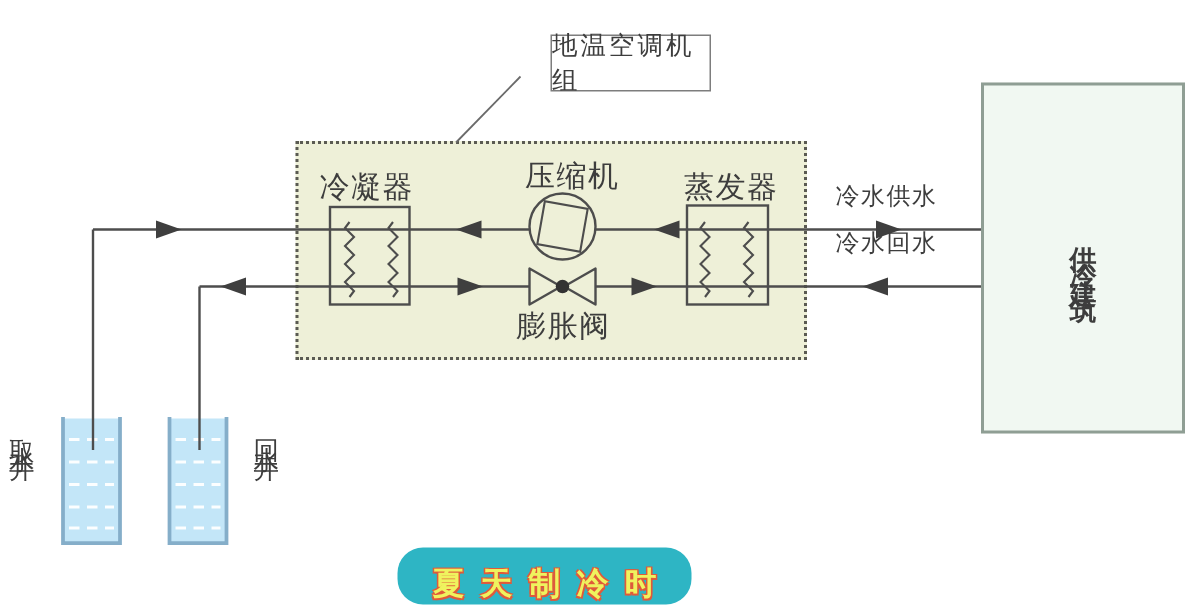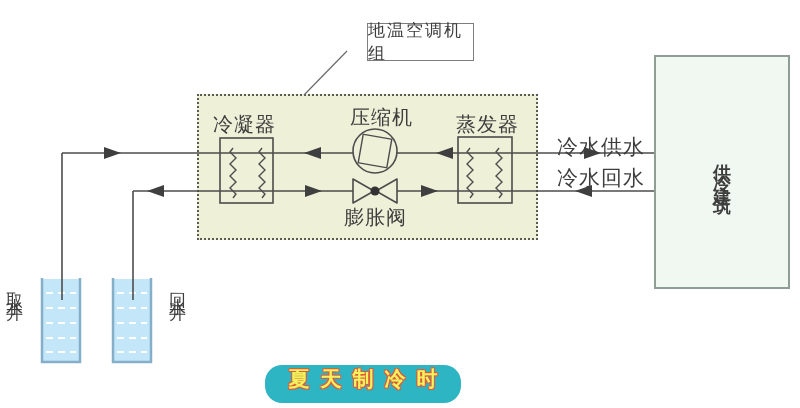--- a/index.html
+++ b/index.html
@@ -39,30 +39,30 @@
   .unit-label-box{
     position:absolute;left:347px;top:23px;width:107px;height:38px;
     background:#fff;border:1px solid #7d7d7d;box-sizing:border-box;
     display:flex;align-items:center;justify-content:center;
     font-size:17px;color:var(--text);letter-spacing:2px;margin-left:20px;
   }
 
   .svg-layer{position:absolute;left:0;top:0;width:800px;height:408px;}
 
   .lbl{position:absolute;font-size:20px;color:var(--text);letter-spacing:1px;white-space:nowrap;}
-  .lbl.small{font-size:21px;margin-top:12px;}
+  .lbl.small{font-size:16px;}
   .vlbl{
     position:absolute;writing-mode:vertical-rl;font-size:17px;color:var(--text);
     letter-spacing:6px;white-space:nowrap;
   }
 
   
   .caption-pill{
     position:absolute;left:265px;top:365px;width:196px;height:38px;border-radius:17px;
-    background:var(--caption-bg);display:flex;align-items:flex-start;justify-content:center;
+    background:var(--caption-bg);display:flex;align-items:flex-end;justify-content:center;
   }
   .caption-pill .caption-text{
     font-size:21px;font-weight:bold;letter-spacing:11px;text-indent:11px;
     color:var(--caption-text);
     text-shadow:-1px -1px 0 var(--caption-outline),1px -1px 0 var(--caption-outline),
                 -1px 1px 0 var(--caption-outline),1px 1px 0 var(--caption-outline);
   }
 
   
   .pipe{stroke:var(--line);stroke-width:1.6;fill:none;}

